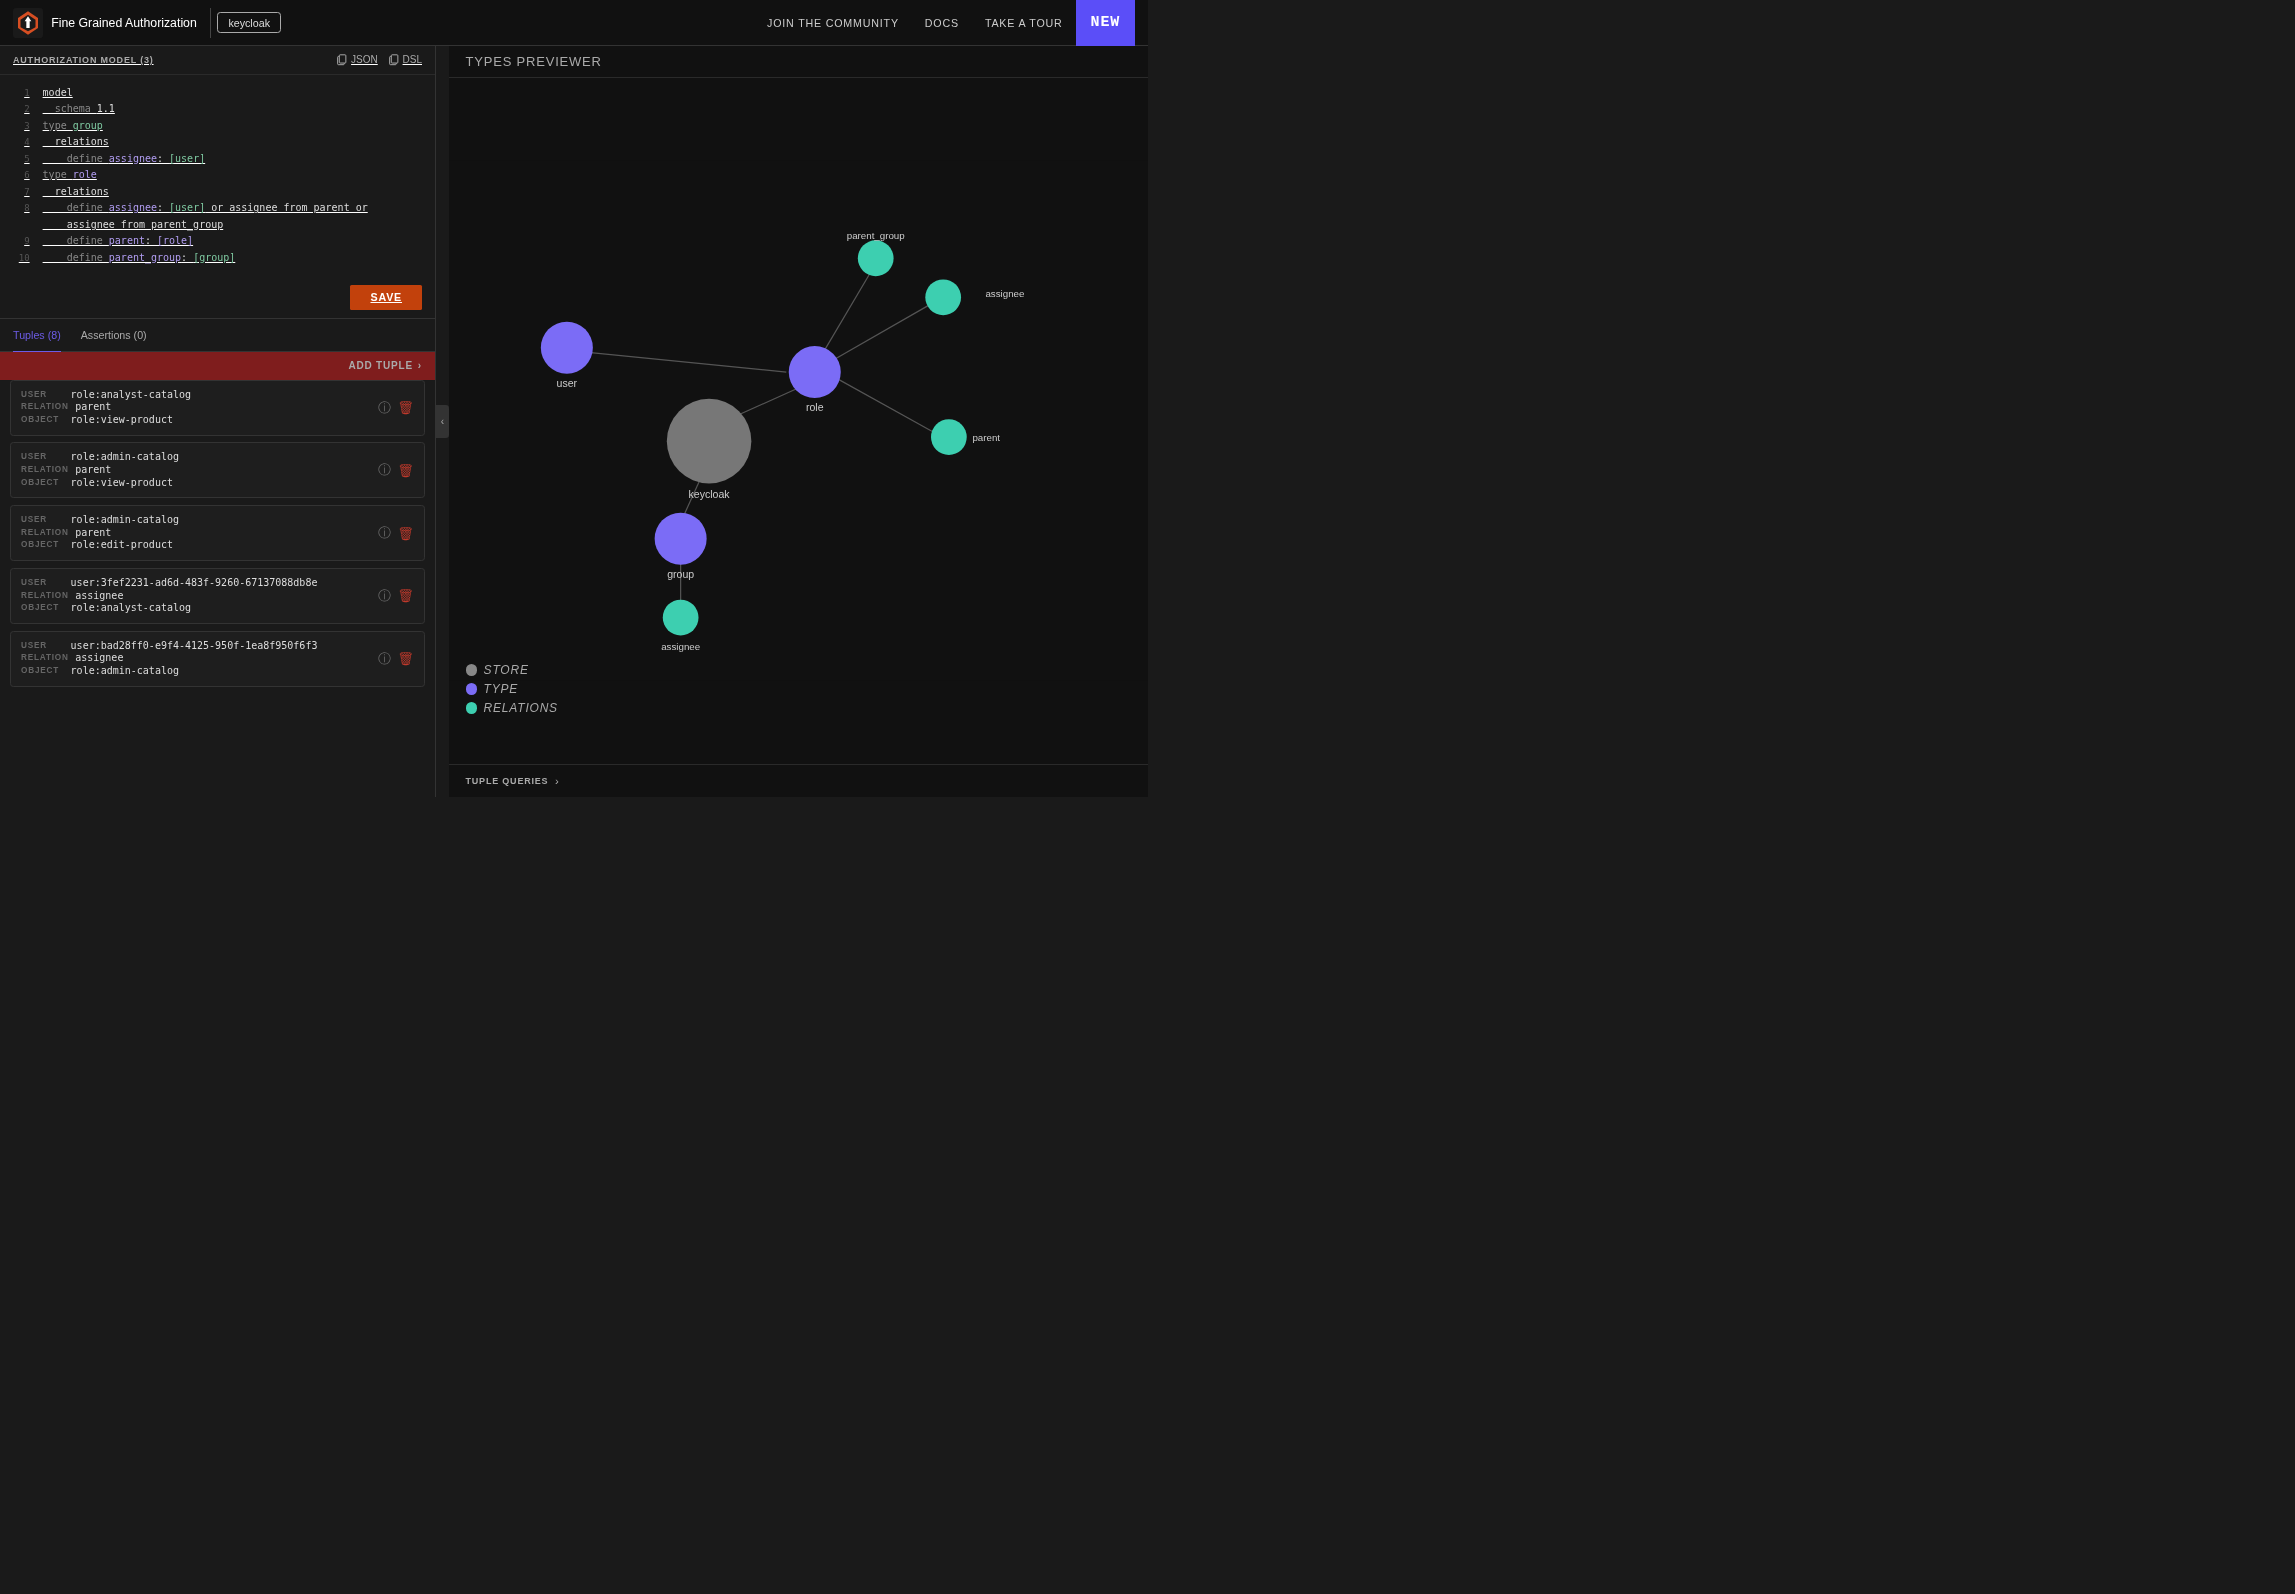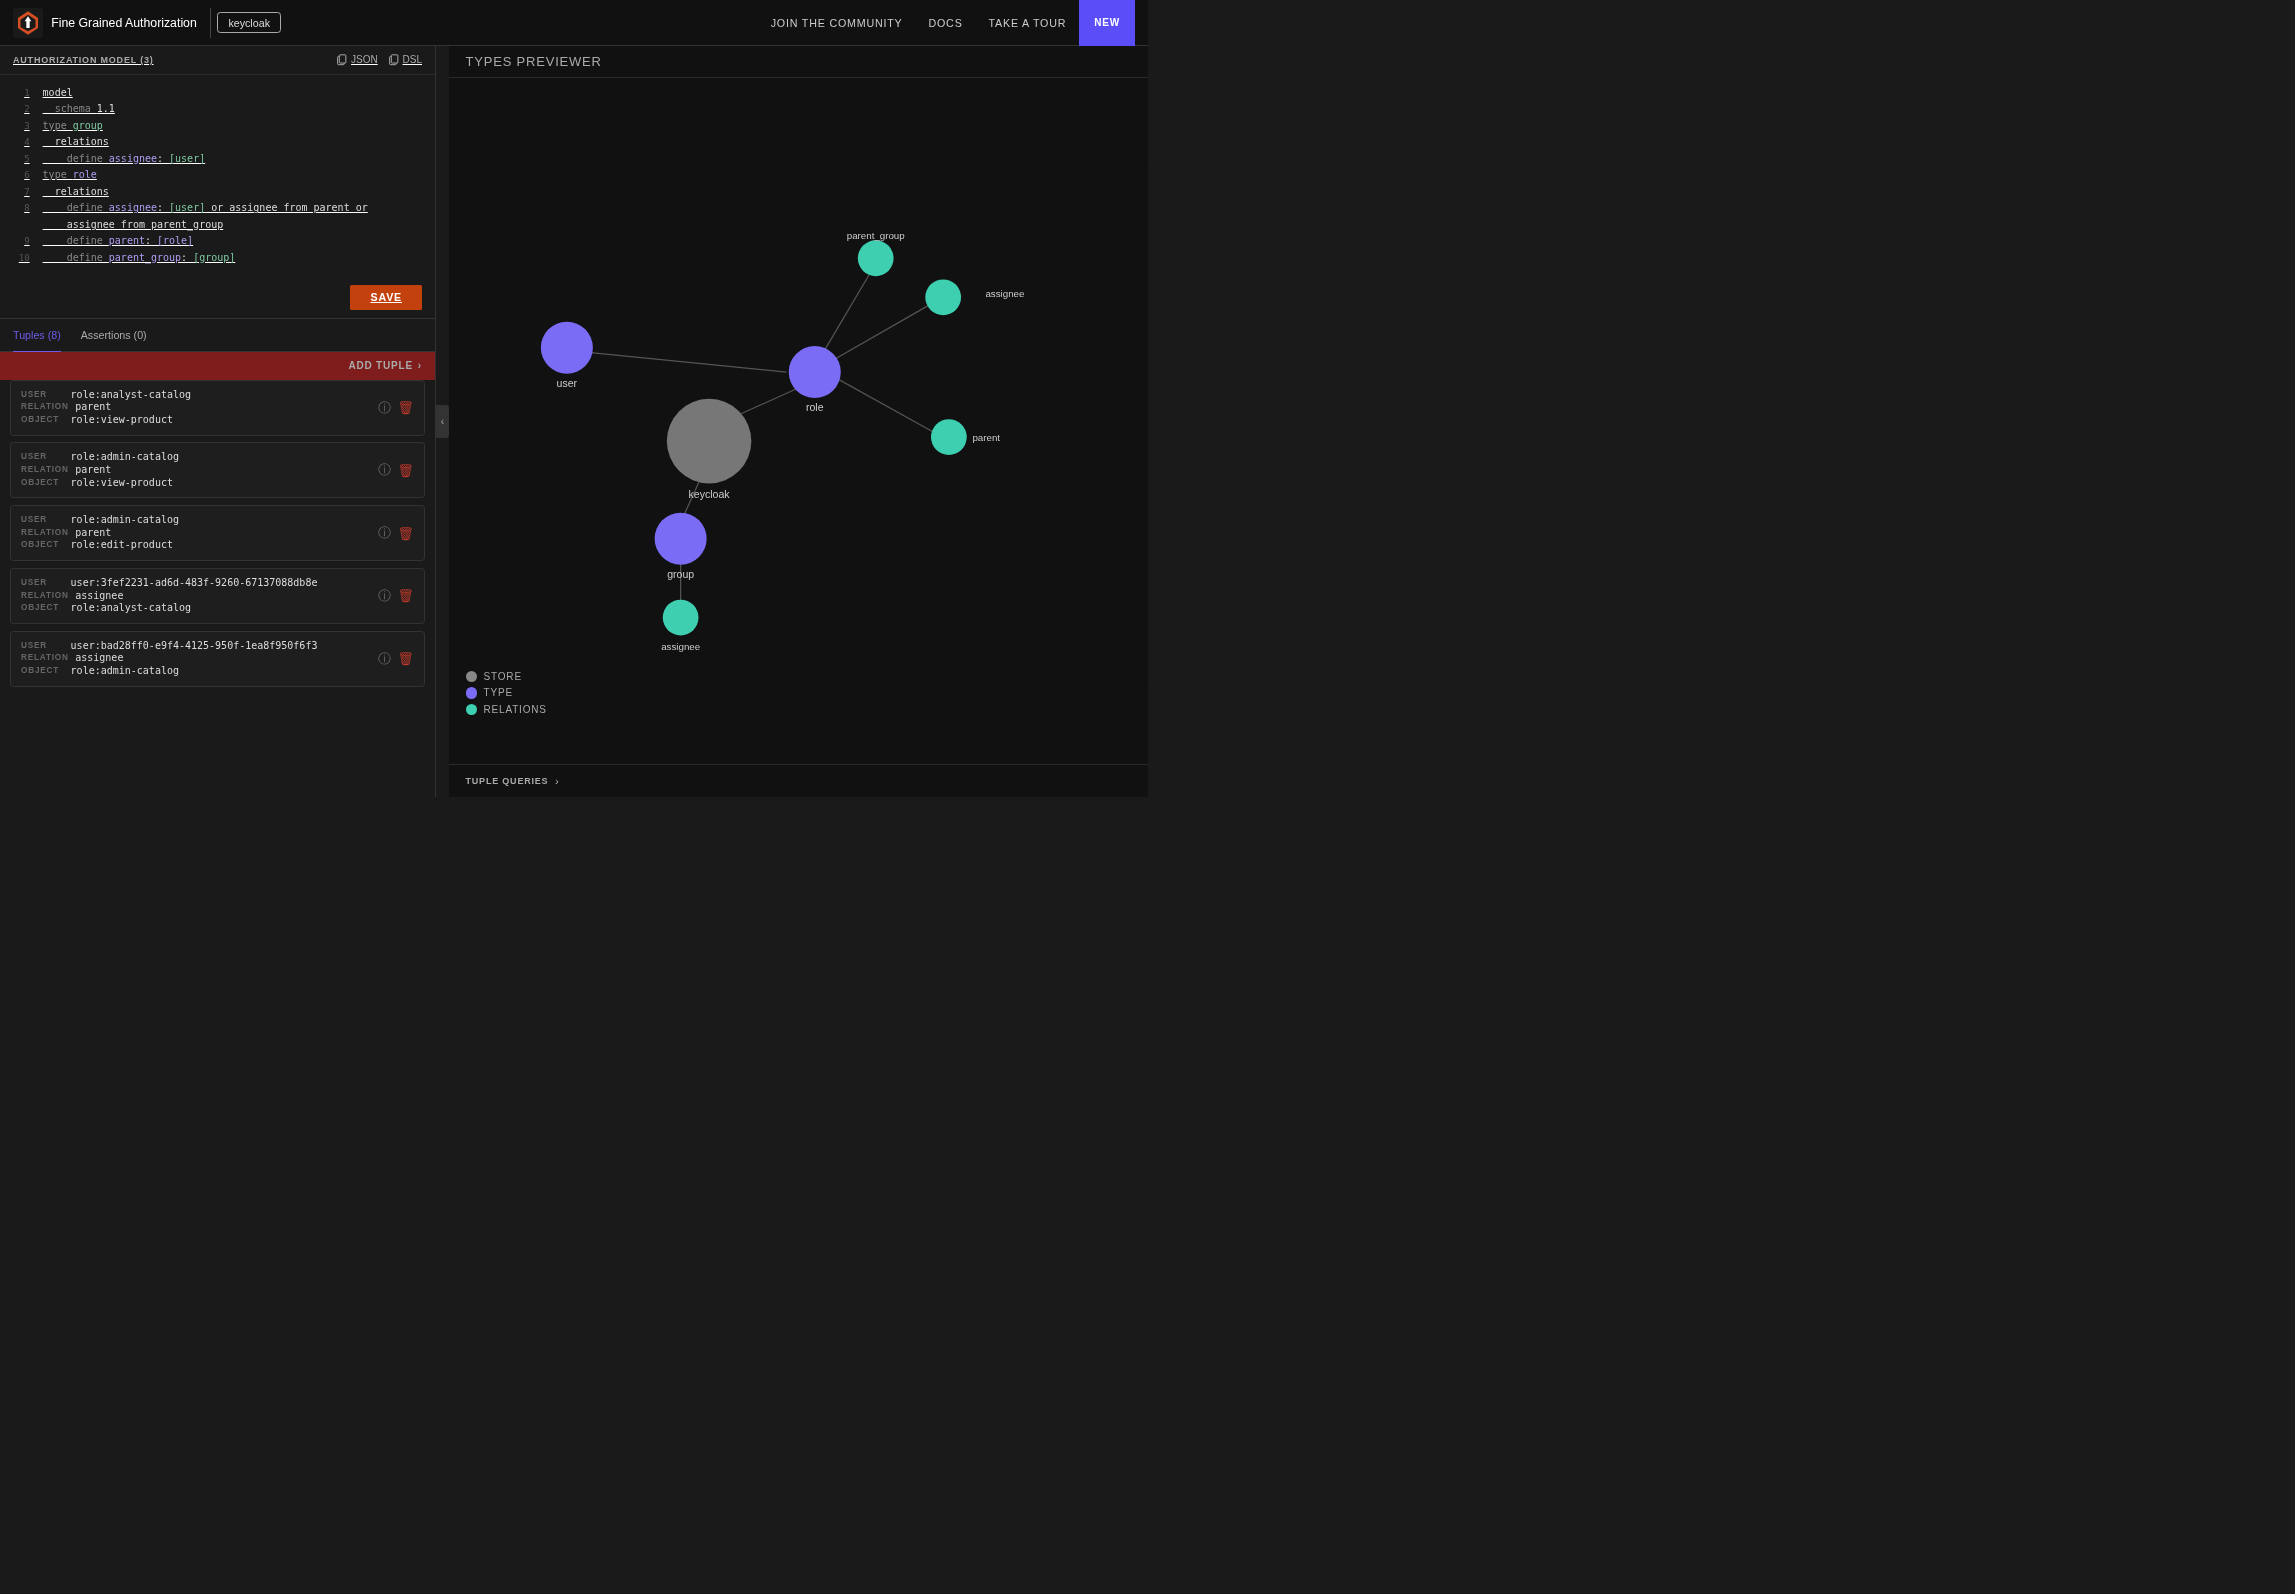--- a/index.html
+++ b/index.html
@@ -53,26 +53,27 @@
       letter-spacing: 0.8px;
       cursor: pointer;
       text-decoration: none;
       font-weight: 500;
     }
     .btn-new {
       background: #5b4ef8;
       color: #fff;
       border: none;
       padding: 6.6px 15px;
-      font-size: 10px;
+      font-size: 15px;
       font-weight: 700;
       cursor: pointer;
       letter-spacing: 0.8px;
       height: 48px;
       margin-left: 13px;
+      font-family: Liberation Mono, monospace;
     }
 
     
     .main-layout {
       display: flex;
       height: calc(797px - 46px);
     }
 
     
     .left-panel {
@@ -344,24 +345,25 @@
       display: flex;
       align-items: center;
       gap: 6.6px;
     }
     .legend-dot {
       width: 11.5px;
       height: 11.5px;
       border-radius: 50%;
     }
     .legend-label {
-      font-size: 10px;
+      font-size: 12px;
       color: #aaa;
       letter-spacing: 0.8px;
       text-transform: uppercase;
+      font-style: italic;
     }
 
     
     .tuple-queries-bar {
       border-top: 0.8px solid #2a2a2a;
       padding: 10px 16.5px;
       display: flex;
       align-items: center;
       gap: 6.6px;
       cursor: pointer;

